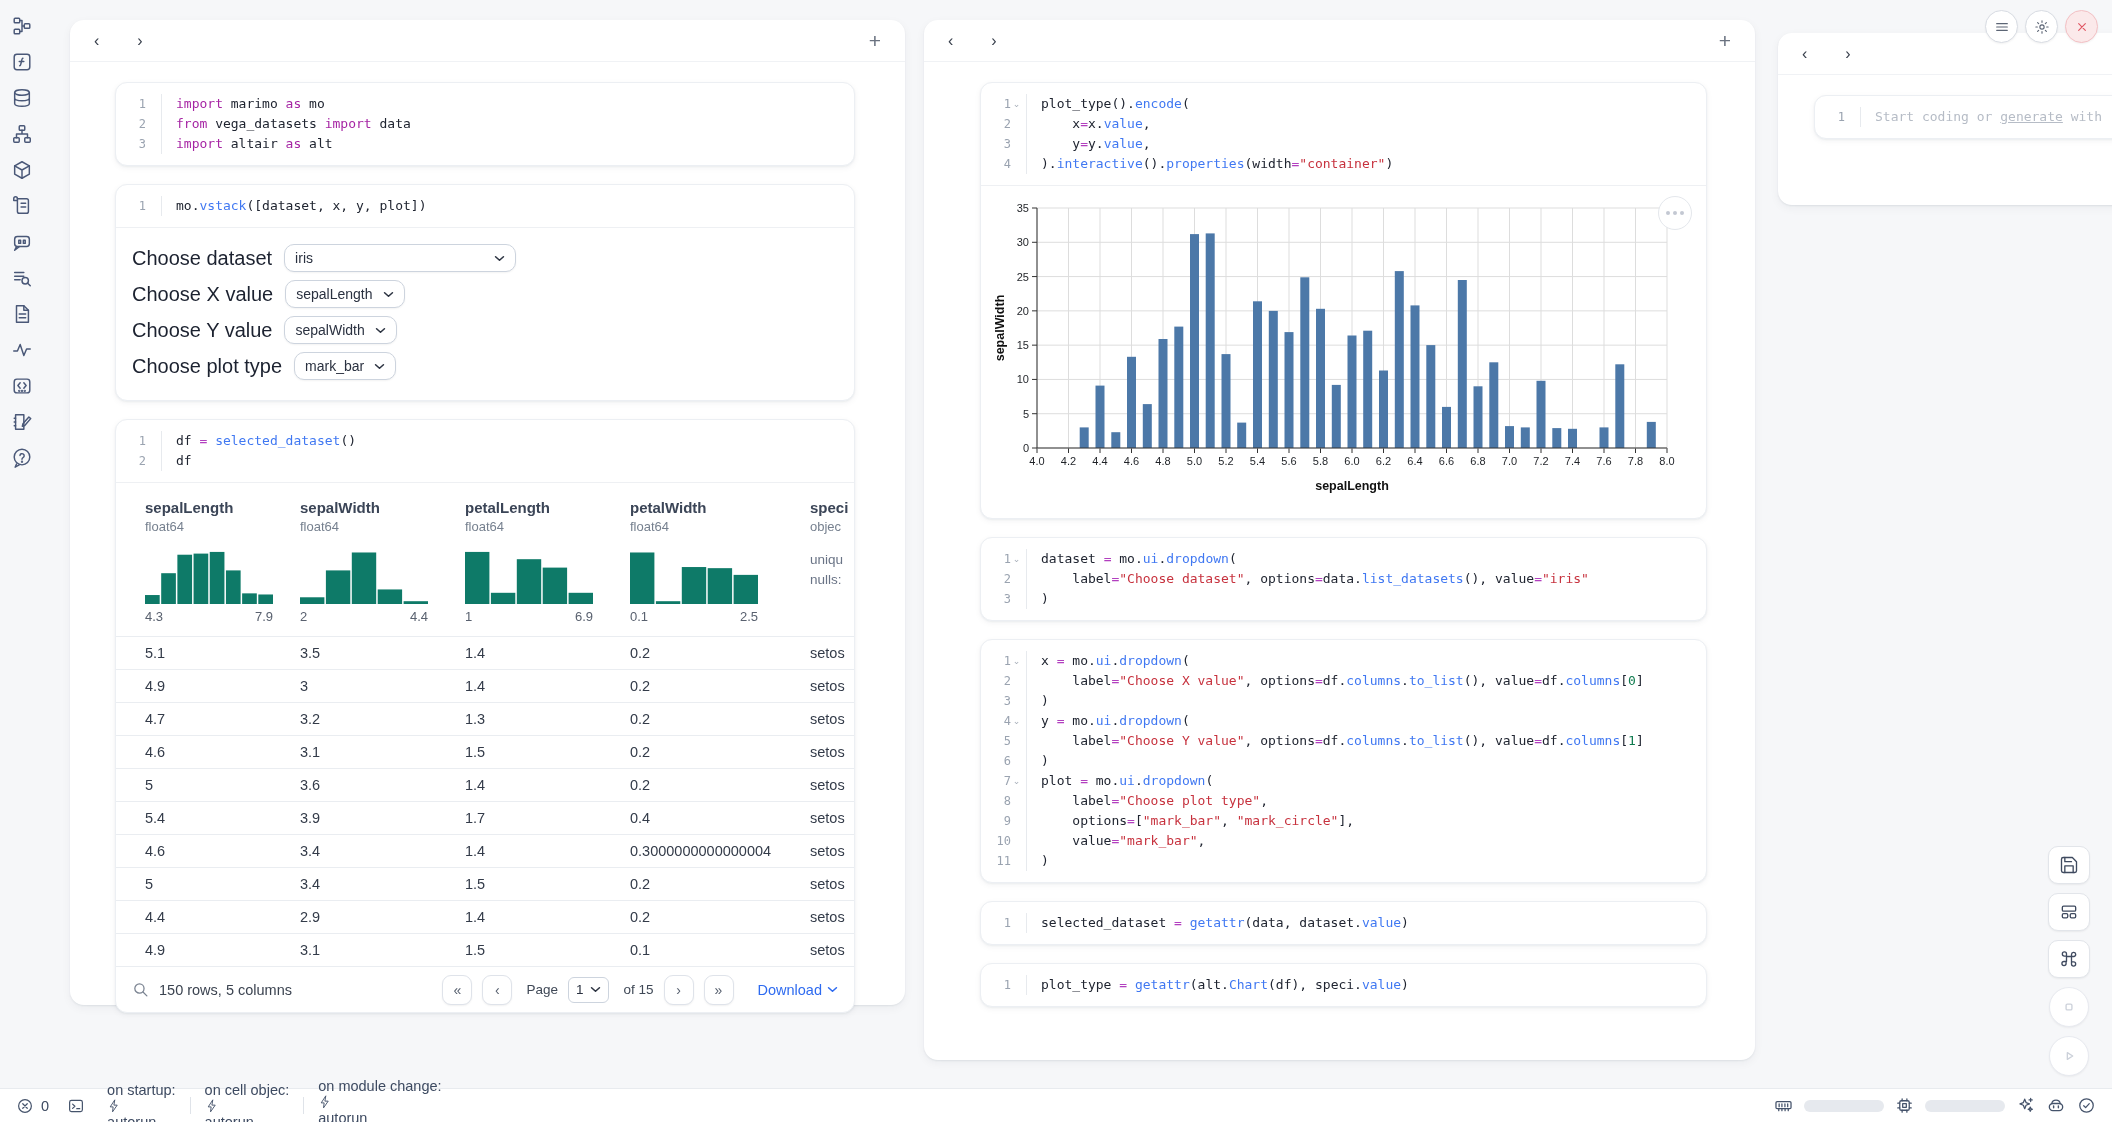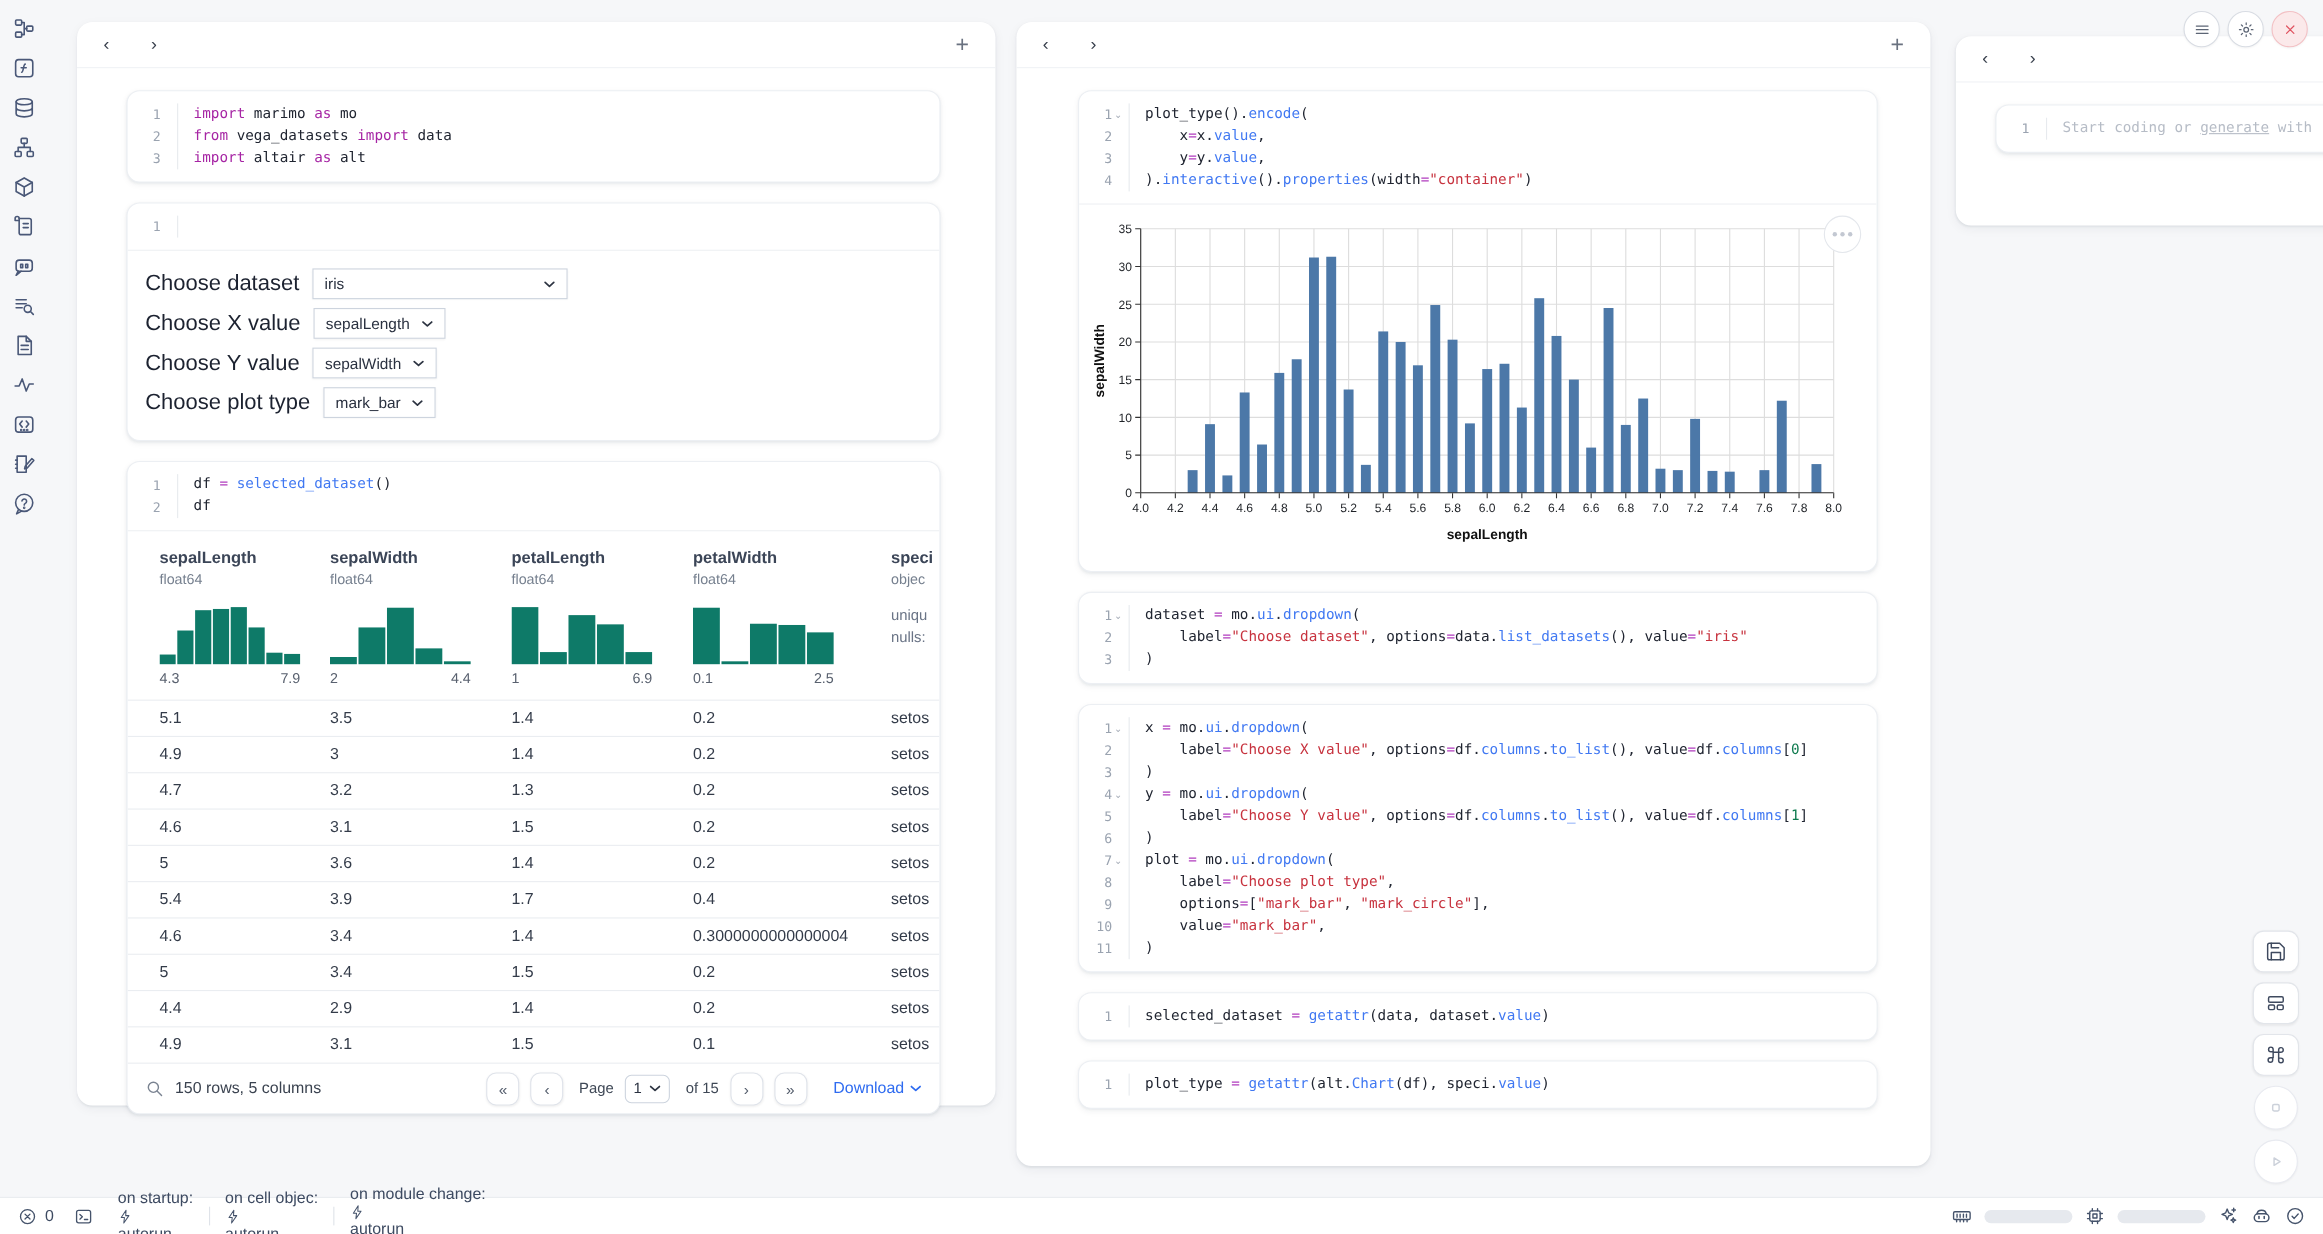--- a/index.html
+++ b/index.html
@@ -41,21 +41,21 @@
   .tk-p{color:#202531;}
   .tk-ph{color:#b6bcc6;}
   .tk-phu{color:#b6bcc6;text-decoration:underline;}
 
   .out{border-top:1px solid #eef0f3;}
 
   
   .dd-rows{padding:12px 0 16px 0;}
   .dd-row{display:flex;align-items:center;height:36px;padding-left:16px;gap:12px;}
   .dd-label{font-size:20px;color:#1c2230;}
-  .dd-select{display:inline-flex;align-items:center;justify-content:space-between;gap:10px;border:1px solid #cdd4de;border-radius:0;height:28px;padding:0 10px;font-size:14px;color:#2a3140;background:#fff;box-shadow:0 1px 2px rgba(0,0,0,.05);cursor:pointer;min-width:96px;}
+  .dd-select{display:inline-flex;align-items:center;justify-content:space-between;gap:10px;border:1px solid #cdd4de;border-radius:10px;height:28px;padding:0 10px;font-size:14px;color:#2a3140;background:#fff;box-shadow:0 1px 2px rgba(0,0,0,.05);cursor:pointer;min-width:96px;}
   .dd-select.wide{width:232px;}
   .chev-svg{width:11px;height:7px;flex:none;}
 
   
   .thead{display:flex;padding:16px 0 12px 29px;overflow:hidden;}
   .th{flex:none;}
   .c0{width:155px;}.c1{width:165px;}.c2{width:165px;}.c3{width:180px;}.c4{width:140px;flex:none;}
   .hname{font-weight:bold;font-size:15px;color:#3b4557;}
   .htype{font-size:13px;color:#76808f;margin-top:3px;}
   .hist{margin-top:14px;display:block;}
@@ -236,20 +236,23 @@
             </div>
           </div>
       </div>
       <div class="cell">
         <div class="codewrap">
             <div class="gutter">
               <div class="gl">
                 <span class="num">1</span>
                 <span class="chev"></span>
               </div>
+            </div>
+            <div class="codecol">
+              <div class="cl"><span class="tk-p">mo.</span><span class="tk-f">vstack</span><span class="tk-p">([dataset, x, y, plot])</span></div>
             </div>
           </div>
         <div class="out">
           <div class="dd-rows" id="dd-rows">
               <div class="dd-row">
                 <span class="dd-label">Choose dataset</span>
                 <span class="dd-select wide">
                   <span>iris</span>
                   <svg class="chev-svg" viewBox="0 0 12 8">
                     <path d="M1.5 2l4.5 4 4.5-4" fill="none" stroke="#2d3442" stroke-width="1.8" stroke-linecap="round" stroke-linejoin="round"></path>

